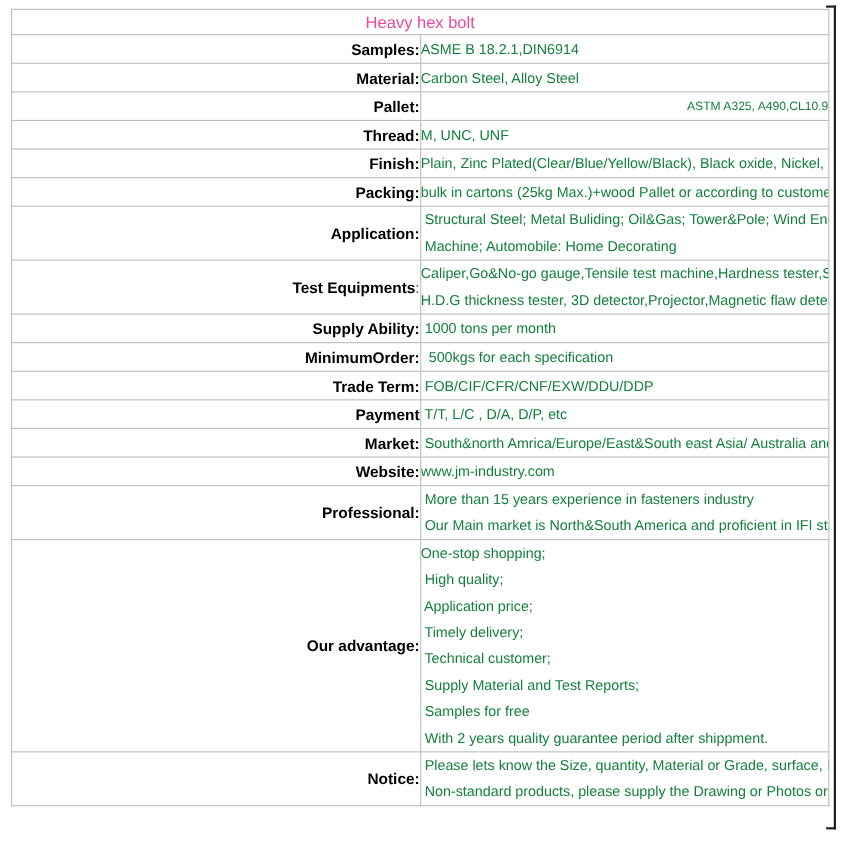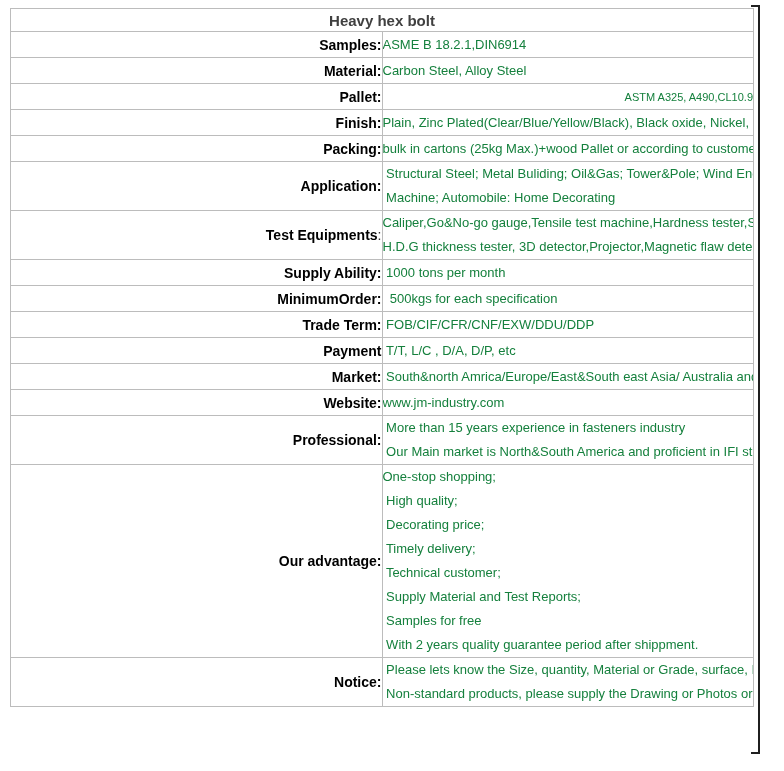--- a/index.html
+++ b/index.html
@@ -18,23 +18,23 @@
   }
   table.spec td {
     border:1px solid #bcbcbc;
     padding:0;
     vertical-align:middle;
     overflow:hidden;
   }
   td.title-cell {
     height:22px;
     text-align:center;
-    font-weight:700;
+    font-weight:400;
     font-size:15px;
-    color:#404040;
+    color:#ec4899;
   }
   td.label-cell {
     width:165px;
     text-align:right;
     font-weight:700;
     font-size:14px;
     color:#000000;
     padding-right:6px;
     white-space:nowrap;
   }
@@ -82,20 +82,26 @@
         <tr class="single">
           <td class="label-cell"><span>Material:</span></td>
           <td class="value-cell">
             <div class="value-line">Carbon Steel, Alloy Steel</div>
           </td>
         </tr>
         <tr class="single">
           <td class="label-cell"><span>Pallet:</span></td>
           <td class="value-cell small">
             <div class="value-line">ASTM A325, A490,CL10.9</div>
+          </td>
+        </tr>
+        <tr class="single">
+          <td class="label-cell"><span>Thread:</span></td>
+          <td class="value-cell">
+            <div class="value-line">M, UNC, UNF</div>
           </td>
         </tr>
         <tr class="single">
           <td class="label-cell"><span>Finish:</span></td>
           <td class="value-cell">
             <div class="value-line">Plain, Zinc Plated(Clear/Blue/Yellow/Black), Black oxide, Nickel, Chrome, H.D.G.</div>
           </td>
         </tr>
         <tr class="single">
           <td class="label-cell"><span>Packing:</span></td>
@@ -158,21 +164,21 @@
           <td class="value-cell">
             <div class="value-line"> More than 15 years experience in fasteners industry</div>
             <div class="value-line"> Our Main market is North&amp;South America and proficient in IFI standard.</div>
           </td>
         </tr>
         <tr>
           <td class="label-cell"><span>Our advantage:</span></td>
           <td class="value-cell">
             <div class="value-line">One-stop shopping;</div>
             <div class="value-line"> High quality;</div>
-            <div class="value-line"> Decorating price;</div>
+            <div class="value-line"> Application price;</div>
             <div class="value-line"> Timely delivery;</div>
             <div class="value-line"> Technical customer;</div>
             <div class="value-line"> Supply Material and Test Reports;</div>
             <div class="value-line"> Samples for free</div>
             <div class="value-line"> With 2 years quality guarantee period after shippment.</div>
           </td>
         </tr>
         <tr>
           <td class="label-cell"><span>Notice:</span></td>
           <td class="value-cell">

